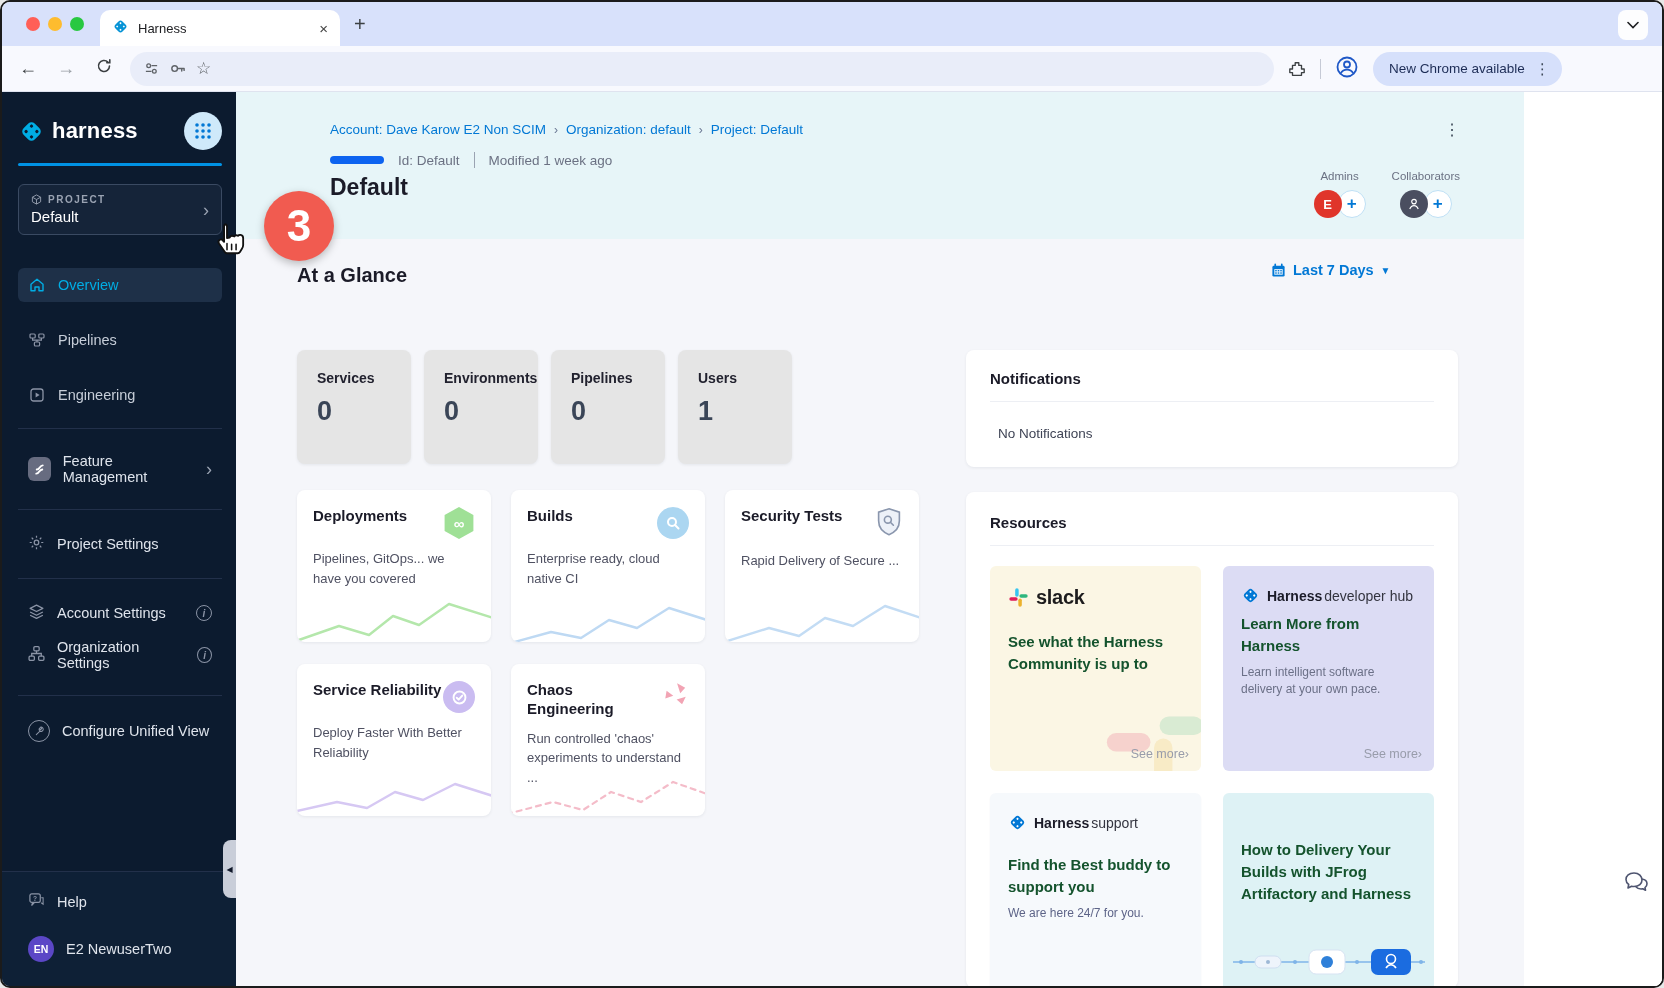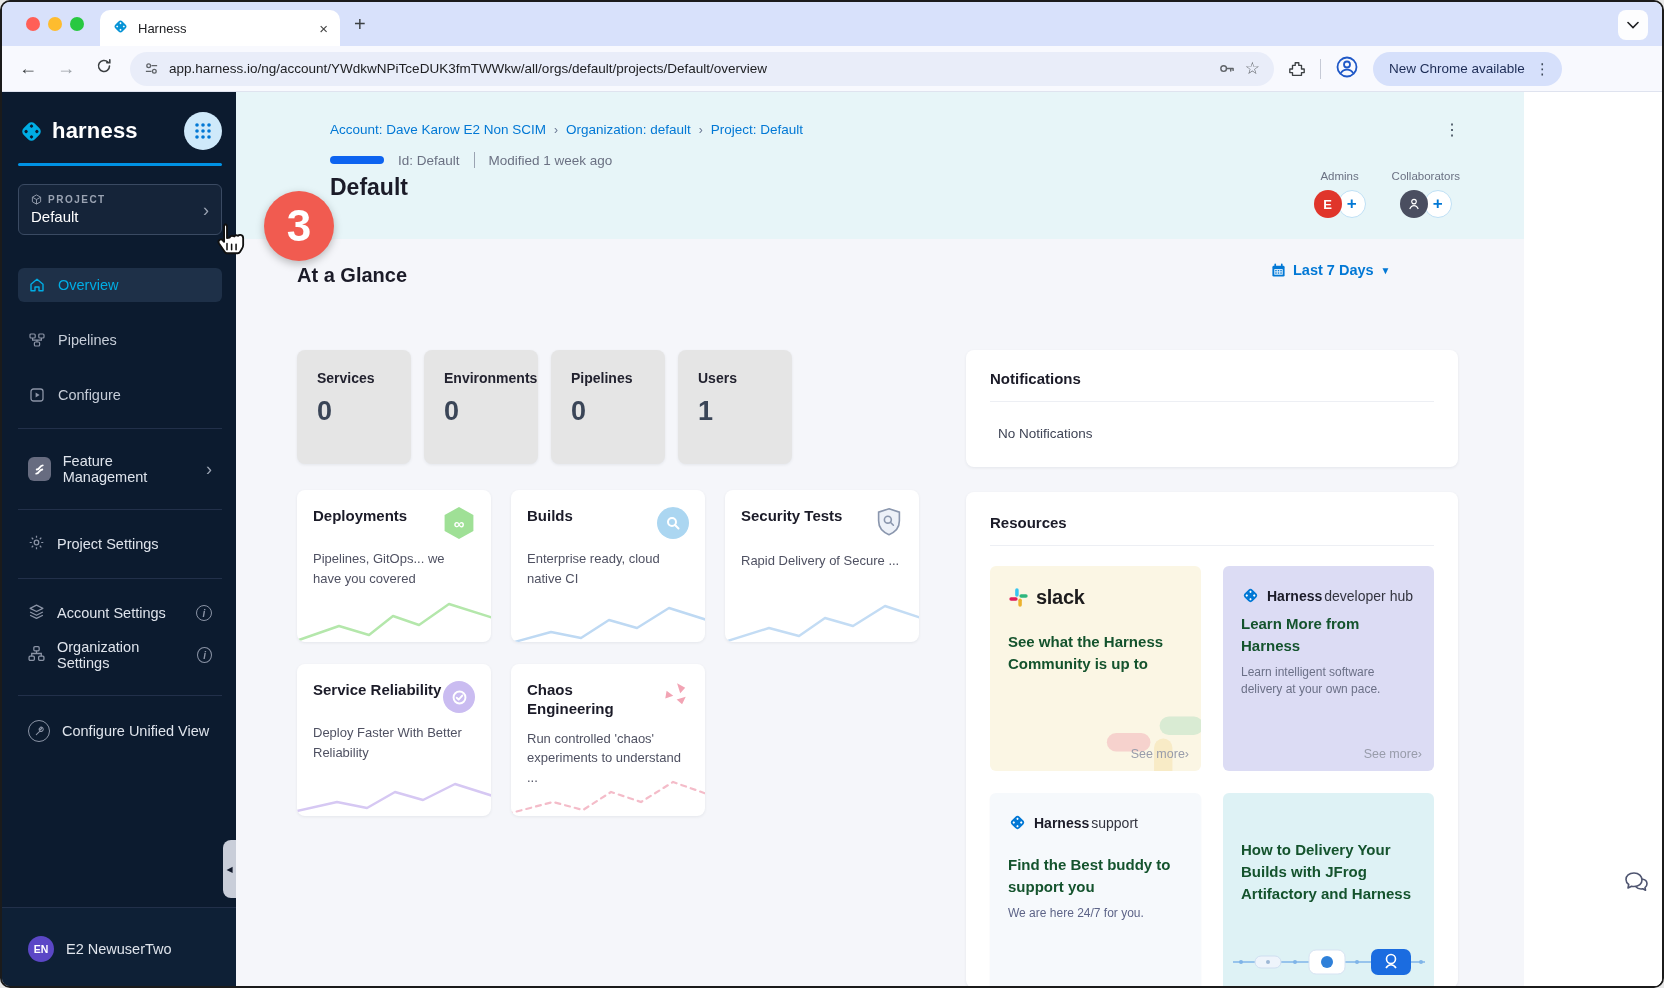--- a/index.html
+++ b/index.html
@@ -205,21 +205,20 @@
     </span>
     <div class="urlbar">
       <span class="url-ico">
         <svg width="15" height="15" viewBox="0 0 16 16">
             <circle cx="5" cy="5" r="2" fill="none" stroke="#5f6368" stroke-width="1.4"></circle>
             <path d="M8 5h6" stroke="#5f6368" stroke-width="1.4"></path>
             <circle cx="11" cy="11" r="2" fill="none" stroke="#5f6368" stroke-width="1.4"></circle>
             <path d="M2 11h6" stroke="#5f6368" stroke-width="1.4"></path>
           </svg>
       </span>
-      <span class="url-text">app.harness.io/ng/account/YWdkwNPiTceDUK3fmTWWkw/all/orgs/default/projects/Default/overview</span>
       <span class="url-ico">
         <svg width="17" height="17" viewBox="0 0 18 18">
             <circle cx="6" cy="9" r="3" fill="none" stroke="#5f6368" stroke-width="1.5"></circle>
             <path d="M9 9h7M13.5 9v2.6M16 9v2" stroke="#5f6368" stroke-width="1.5" stroke-linecap="round"></path>
           </svg>
       </span>
       <span class="url-ico" style="font-size:17px;">☆</span>
     </div>
     <span class="url-ico">
       <svg width="18" height="18" viewBox="0 0 20 20">
@@ -308,21 +307,21 @@
             </span>
             <span>Pipelines</span>
           </div>
           <div class="nav-item">
             <span class="ni">
               <svg width="16" height="16" viewBox="0 0 16 16">
                   <rect x="2" y="2" width="12" height="12" rx="2.5" fill="none" stroke="currentColor" stroke-width="1.3"></rect>
                   <path d="M6.6 5.4 L10.6 8 L6.6 10.6 Z" fill="currentColor"></path>
                 </svg>
             </span>
-            <span>Configure</span>
+            <span>Engineering</span>
           </div>
         </div>
 
         <div class="side-div"></div>
 
         <div class="side-row">
           <span class="fm-ico">
             <svg width="13" height="13" viewBox="0 0 14 14">
                 <path d="M10.5 2.5 C7 2.5 7.5 7 4 7 M3.5 11.5 C7 11.5 6.5 7 10 7" fill="none" stroke="#fff" stroke-width="2" stroke-linecap="round"></path>
               </svg>
@@ -374,20 +373,31 @@
           <span class="circle-ico">
             <svg width="11" height="11" viewBox="0 0 12 12">
                 <path d="M2.5 9.5 L6.5 5.5 M6 5 a2.3 2.3 0 1 0 1-3.6 l1.4 1.4 -1.2 1.2 -1.4-1.4 a2.3 2.3 0 0 0 .2 2.4z" fill="none" stroke="currentColor" stroke-width="1.1" stroke-linecap="round"></path>
               </svg>
           </span>
           <span>Configure Unified View</span>
         </div>
       </div>
 
       <div class="side-bottom">
+        <div class="side-row">
+          <span class="ni" style="color:#8b94a6;">
+            <svg width="17" height="17" viewBox="0 0 18 18">
+                <rect x="2" y="2" width="11" height="9" rx="2" fill="none" stroke="currentColor" stroke-width="1.3"></rect>
+                <path d="M5 11l-1 3 3-3" fill="none" stroke="currentColor" stroke-width="1.3" stroke-linejoin="round"></path>
+                <text x="5.3" y="9.2" font-size="7" fill="currentColor" font-weight="bold">?</text>
+                <path d="M14 6h2v7l-2-1.6" fill="none" stroke="currentColor" stroke-width="1.1"></path>
+              </svg>
+          </span>
+          <span>Help</span>
+        </div>
         <div class="side-row" style="margin-top:8px;">
           <span class="user-avatar">EN</span>
           <span>E2 NewuserTwo</span>
         </div>
       </div>
 
       <div class="collapse-tab">◀</div>
     </div>
 
     <div class="main">

